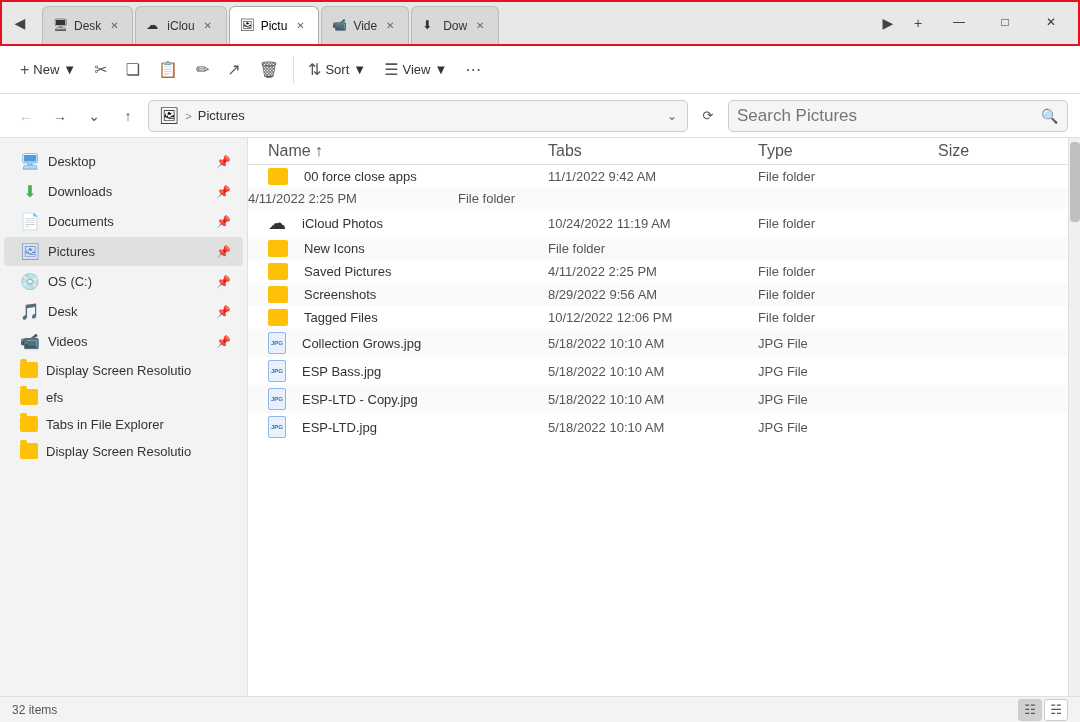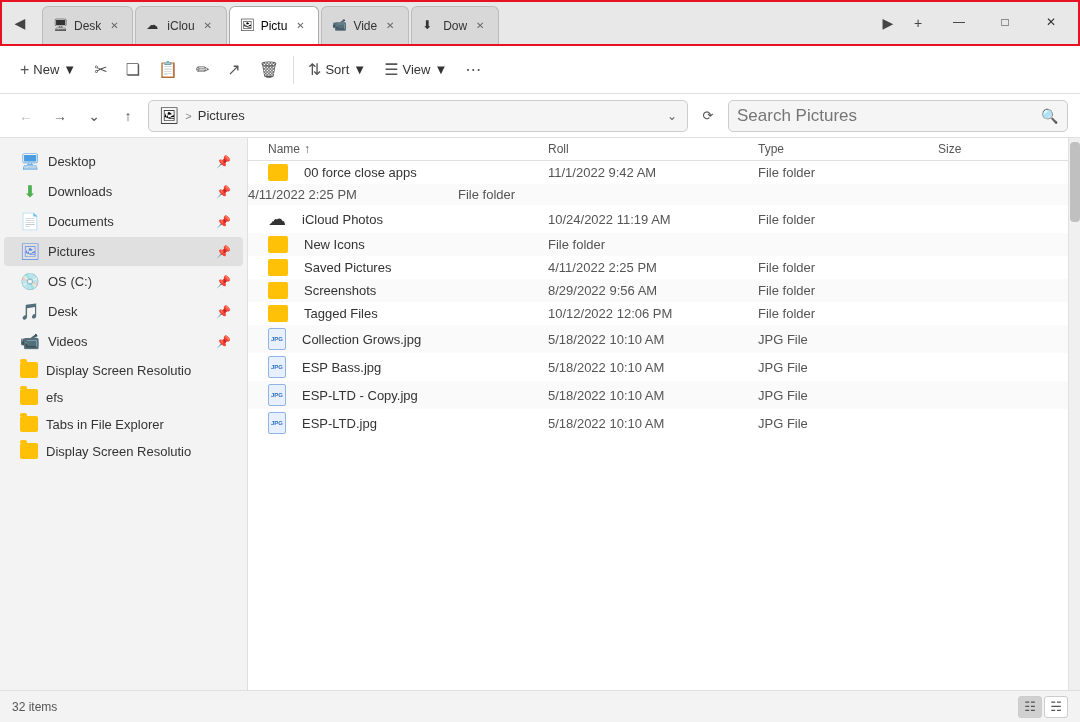--- a/index.html
+++ b/index.html
@@ -276,21 +276,21 @@
     
     .table-header {
       display: flex;
       align-items: center;
       padding: 4px 0;
       border-bottom: 1px solid #e0e0e0;
       background: #fff;
       position: sticky;
       top: 0;
       color: #555;
-      font-size: 12px;
+      font-size: 16px;
     }
     .col-name { flex: 0 0 300px; padding-left: 20px; display: flex; align-items: center; gap: 4px; cursor: pointer; }
     .col-date { flex: 0 0 210px; cursor: pointer; }
     .col-type { flex: 0 0 180px; cursor: pointer; }
     .col-size { flex: 1; cursor: pointer; }
 
     
     .file-list-wrapper {
       flex: 1;
       overflow-y: auto;
@@ -377,21 +377,21 @@
       height: 80px;
       background: #c0c0c0;
       border-radius: 4px;
       position: absolute;
       top: 4px;
       left: 1px;
     }
 
     
     .status-bar {
-      height: 32px;
+      height: 26px;
       background: #f3f3f3;
       border-top: 1px solid #e0e0e0;
       display: flex;
       align-items: center;
       justify-content: space-between;
       padding: 0 12px;
       font-size: 12px;
       color: #555;
     }
     .status-view-btns {
@@ -578,21 +578,21 @@
     </div>
 
   <div class="content-pane">
 
     <div class="table-header">
       <div class="col-name">
         <span>Name</span>
         <span>↑</span>
       </div>
       <div class="col-date">
-        <span>Roll</span>
+        <span>Tabs</span>
       </div>
       <div class="col-type">
         <span>Type</span>
       </div>
       <div class="col-size">
         <span>Size</span>
       </div>
     </div>
 
     <div class="file-list-wrapper">

